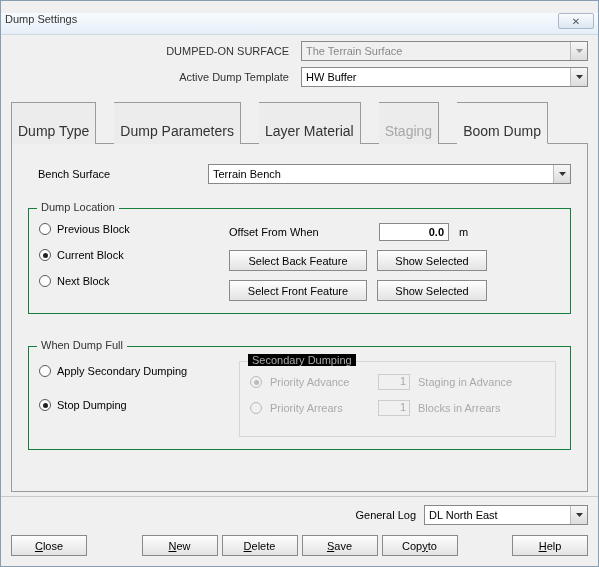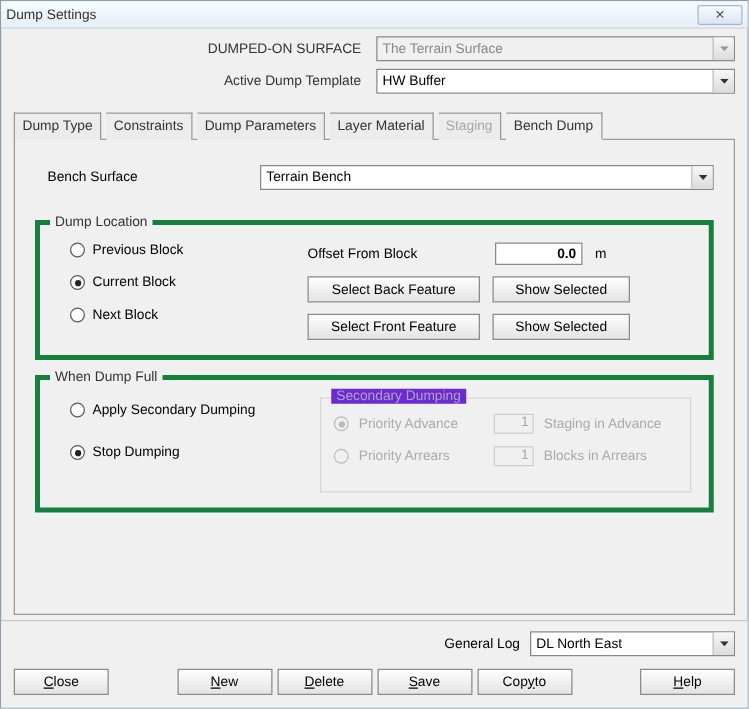--- a/index.html
+++ b/index.html
@@ -1,54 +1,54 @@
 <!DOCTYPE html>
 <html><head>
 <meta charset="utf-8">
 <style>
 * { box-sizing: border-box; margin: 0; padding: 0; }
 body { font-family: Tahoma, Arial, sans-serif; font-size: 11px; background: #fff; }
 .window { width: 599px; height: 567px; border: 1px solid #8a9db0; background: #f0f0f0; position: relative; display: flex; flex-direction: column; }
-.titlebar { height: 22px; background: linear-gradient(#f7fbff, #e6eef7); border-bottom: 1px solid #cdd7e1; display: flex; align-items: center; padding: 0 4px; color: #333; }
+.titlebar { height: 22px; background: linear-gradient(#f7fbff, #e6eef7); border-bottom: 1px solid #cdd7e1; display: flex; padding: 0 4px; color: #333; margin-top: 12px; }
 .titlebar .title { flex: 1; font-size: 11px; }
 .titlebar .close-btn { width: 36px; height: 16px; border: 1px solid #a9b8c8; border-radius: 2px; background: linear-gradient(#f9fbfd,#dbe6f0); display: flex; align-items: center; justify-content: center; cursor: pointer; font-size: 10px; color: #4a5a6a; }
 .content { flex: 1; padding: 6px 10px 4px 10px; display: flex; flex-direction: column; }
 .row { display: flex; align-items: center; margin-bottom: 6px; }
 .label-r { width: 290px; text-align: right; padding-right: 12px; color: #333; }
 .combo { flex: 1; height: 20px; border: 1px solid #888; background: #fff; display: flex; align-items: center; padding: 0 4px; position: relative; }
 .combo.disabled { background: #f0f0f0; color: #888; }
 .combo .arrow { position: absolute; right: 0; top: 0; width: 17px; height: 100%; border-left: 1px solid #bbb; background: linear-gradient(#f7f7f7,#dcdcdc); display: flex; align-items: center; justify-content: center; }
 .arrow svg { width: 7px; height: 4px; }
 .tabstrip { display: flex; border-bottom: 1px solid #9a9a9a; margin-top: 8px; }
-.tab { padding: 4px 6px 4px 6px; border: 1px solid #9a9a9a; border-bottom: none; margin-right: 4px; background: #ececec; font-size: 11px; color: #333; position: relative; top: 1px; cursor: pointer; }
+.tab { padding: 20px 6px 4px 6px; border: 1px solid #9a9a9a; border-bottom: none; margin-right: 18px; background: #ececec; font-size: 14px; color: #333; position: relative; top: 1px; cursor: pointer; }
 .tab + .tab { border-left: none; }
 .tab.disabled { color: #a8a8a8; }
 .tab.active { background: #f0f0f0; border-bottom: 1px solid #f0f0f0; }
 .page { border: 1px solid #9a9a9a; border-top: none; flex: 1; padding: 20px 16px 10px 16px; background: #f0f0f0; display: flex; flex-direction: column; }
 .frow { display: flex; align-items: center; margin-bottom: 18px; }
 .flabel { width: 180px; padding-left: 10px; }
-.fieldset { border: 4px solid #15803d; margin: 6px 0 6px 0; padding: 14px 14px 12px 24px; position: relative; }
+.fieldset { border: 1px solid #15803d; margin: 6px 0 26px 0; padding: 14px 14px 12px 10px; position: relative; }
 .fieldset .legend { position: absolute; top: -8px; left: 8px; background: #f0f0f0; padding: 0 4px; color: #333; }
 .radio-col { width: 190px; display: flex; flex-direction: column; gap: 14px; }
 .radio { display: flex; align-items: center; gap: 6px; }
 .radio .dot { width: 12px; height: 12px; border: 1px solid #5a5a5a; border-radius: 50%; display: flex; align-items: center; justify-content: center; background: #fff; }
 .radio.checked .dot::after { content: ""; width: 5px; height: 5px; background: #222; border-radius: 50%; }
 .loc-right { flex: 1; display: flex; flex-direction: column; gap: 9px; }
 .loc-row { display: flex; align-items: center; gap: 10px; }
 .olabel { width: 140px; }
 .numbox { width: 70px; height: 18px; border: 1px solid #888; background: #fff; text-align: right; padding: 1px 4px; font-size: 11px; font-weight: bold; }
 .unit { width: 18px; }
 .btn { height: 21px; border: 1px solid #8a8a8a; background: linear-gradient(#fefefe,#e3e3e3); font-size: 11px; text-align: center; padding: 0 6px; cursor: pointer; display: flex; align-items: center; justify-content: center; }
 .btn.wide1 { width: 138px; }
 .btn.wide2 { width: 110px; }
 .loc-body { display: flex; }
 .wdf-body { display: flex; }
 .wdf-left { width: 200px; display: flex; flex-direction: column; gap: 22px; padding-top: 4px; }
 .inner-fs { border: 1px solid #d6d6d6; flex: 1; padding: 12px 10px 10px 10px; position: relative; }
-.inner-fs .legend { position: absolute; top: -8px; left: 8px; background: #6d28d9; padding: 0 4px; color: #aaa; }
+.inner-fs .legend { position: absolute; top: -8px; left: 8px; background: #000000; padding: 0 4px; color: #aaa; }
 .inner-row { display: flex; align-items: center; gap: 8px; margin-bottom: 10px; color: #aaa; }
 .inner-row .dot { width: 12px; height: 12px; border: 1px solid #bbb; border-radius: 50%; background: #f0f0f0; display: flex; align-items: center; justify-content: center; }
 .inner-row.checked .dot::after { content: ""; width: 5px; height: 5px; background: #bbb; border-radius: 50%; }
 .inner-row .txt { width: 100px; }
 .inner-row .num { width: 32px; height: 16px; border: 1px solid #ccc; background: #f0f0f0; text-align: right; padding: 0 3px; color: #aaa; }
 .inner-row .suffix { flex: 1; }
 .bottom { border-top: 1px solid #c9c9c9; padding: 8px 10px 10px 10px; background: #f0f0f0; }
 .genlog { display: flex; align-items: center; justify-content: flex-end; margin-bottom: 10px; }
 .genlog .lbl { margin-right: 8px; }
 .genlog .combo { flex: none; width: 164px; }
@@ -92,25 +92,24 @@
         <div class="arrow">
             <svg viewBox="0 0 7 4">
               <path d="M0 0 L3.5 4 L7 0 Z" fill="#333"></path>
             </svg>
           </div>
       </div>
     </div>
 
     <div class="tabstrip">
       <div class="tab">Dump Type</div>
-      <div class="tab">Constraints</div>
       <div class="tab">Dump Parameters</div>
       <div class="tab">Layer Material</div>
       <div class="tab disabled">Staging</div>
-      <div class="tab active">Bench Dump</div>
+      <div class="tab active">Boom Dump</div>
     </div>
 
     <div class="page">
 
       <div class="frow">
         <div class="flabel">Bench Surface</div>
         <div class="combo" style="flex:1">
           <span>Terrain Bench</span>
           <div class="arrow">
               <svg viewBox="0 0 7 4">
@@ -132,21 +131,21 @@
               <span class="dot"></span>
               <span>Current Block</span>
             </div>
             <div class="radio">
               <span class="dot"></span>
               <span>Next Block</span>
             </div>
           </div>
           <div class="loc-right">
             <div class="loc-row">
-              <div class="olabel">Offset From Block</div>
+              <div class="olabel">Offset From When</div>
               <input class="numbox" value="0.0" style="">
               <div class="unit">m</div>
             </div>
             <div class="loc-row btnline">
               <div class="btn wide1">Select Back Feature</div>
               <div class="btn wide2">Show Selected</div>
             </div>
             <div class="loc-row btnline">
               <div class="btn wide1">Select Front Feature</div>
               <div class="btn wide2">Show Selected</div>

